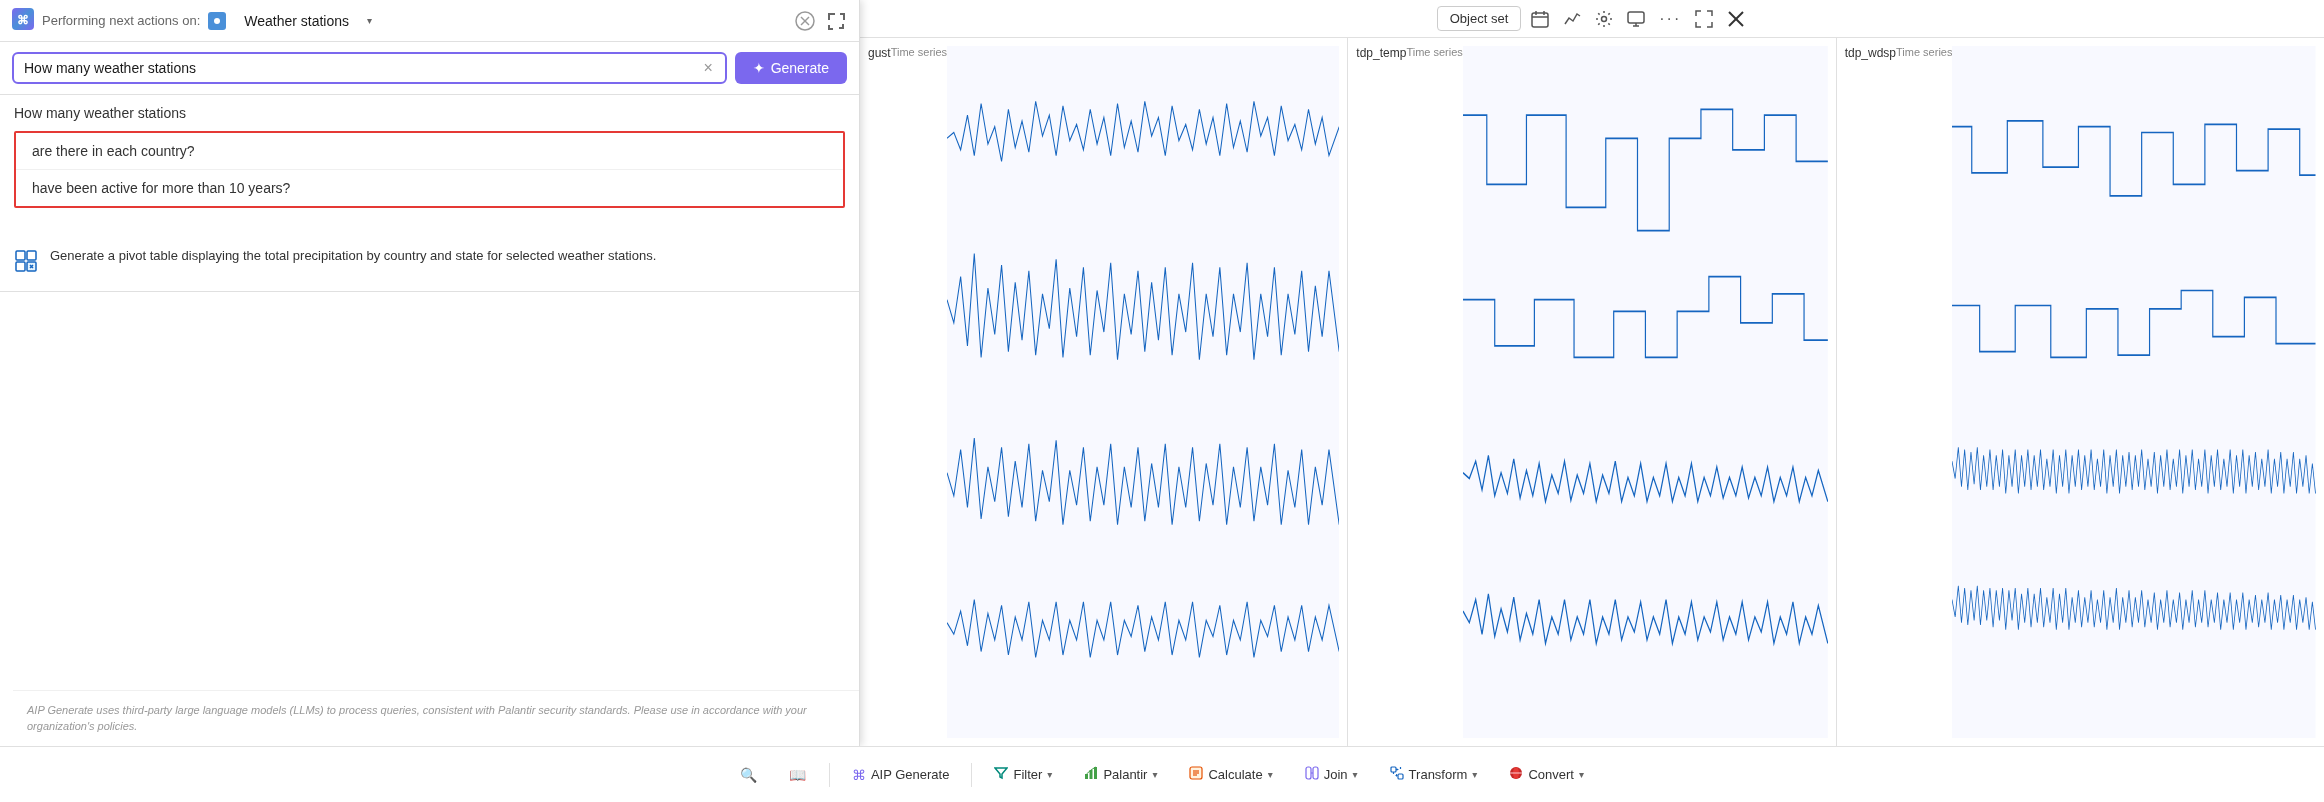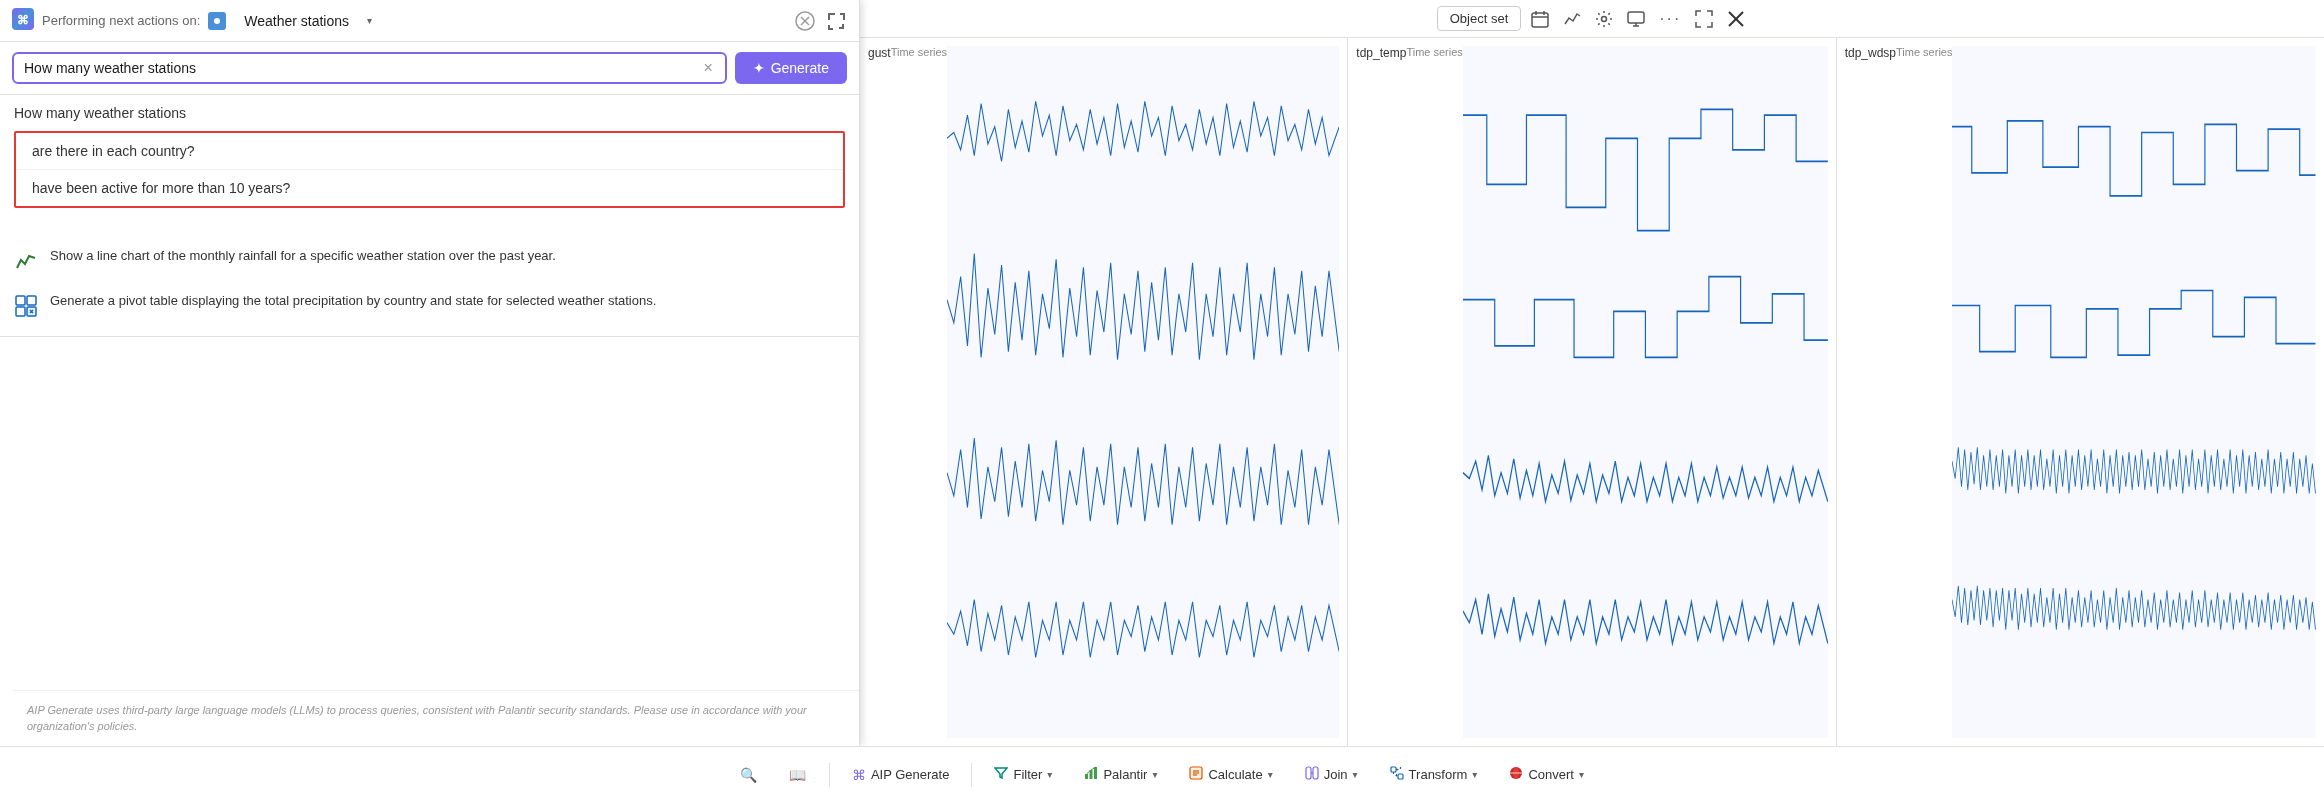--- a/index.html
+++ b/index.html
@@ -486,28 +486,20 @@
 
     <div class="suggestions-container">
       <div class="suggestion-header">How many weather stations</div>
 
       <div class="red-box-suggestions">
         <div class="suggestion-item">are there in each country?</div>
         <div class="suggestion-item">have been active for more than 10 years?</div>
       </div>
 
       <div class="feature-suggestions">
-        <div class="feature-suggestion-item">
-          <div class="feature-icon line-chart-icon">
-            <svg width="22" height="22" viewBox="0 0 22 22" fill="none">
-              <polyline points="2,18 6,10 10,14 14,6 20,8" stroke="#2e7d32" stroke-width="2" fill="none"></polyline>
-            </svg>
-          </div>
-          <span>Show a line chart of the monthly rainfall for a specific weather station over the past year.</span>
-        </div>
         <div class="feature-suggestion-item">
           <div class="feature-icon pivot-icon">
             <svg width="22" height="22" viewBox="0 0 22 22" fill="none">
               <rect x="1" y="1" width="9" height="9" rx="1" stroke="#1565c0" stroke-width="1.5" fill="none"></rect>
               <rect x="12" y="1" width="9" height="9" rx="1" stroke="#1565c0" stroke-width="1.5" fill="none"></rect>
               <rect x="1" y="12" width="9" height="9" rx="1" stroke="#1565c0" stroke-width="1.5" fill="none"></rect>
               <rect x="12" y="12" width="9" height="9" rx="1" stroke="#1565c0" stroke-width="1.5" fill="#e3f2fd"></rect>
               <path d="M15 15l3 3M18 15l-3 3" stroke="#1565c0" stroke-width="1.5"></path>
             </svg>
           </div>

